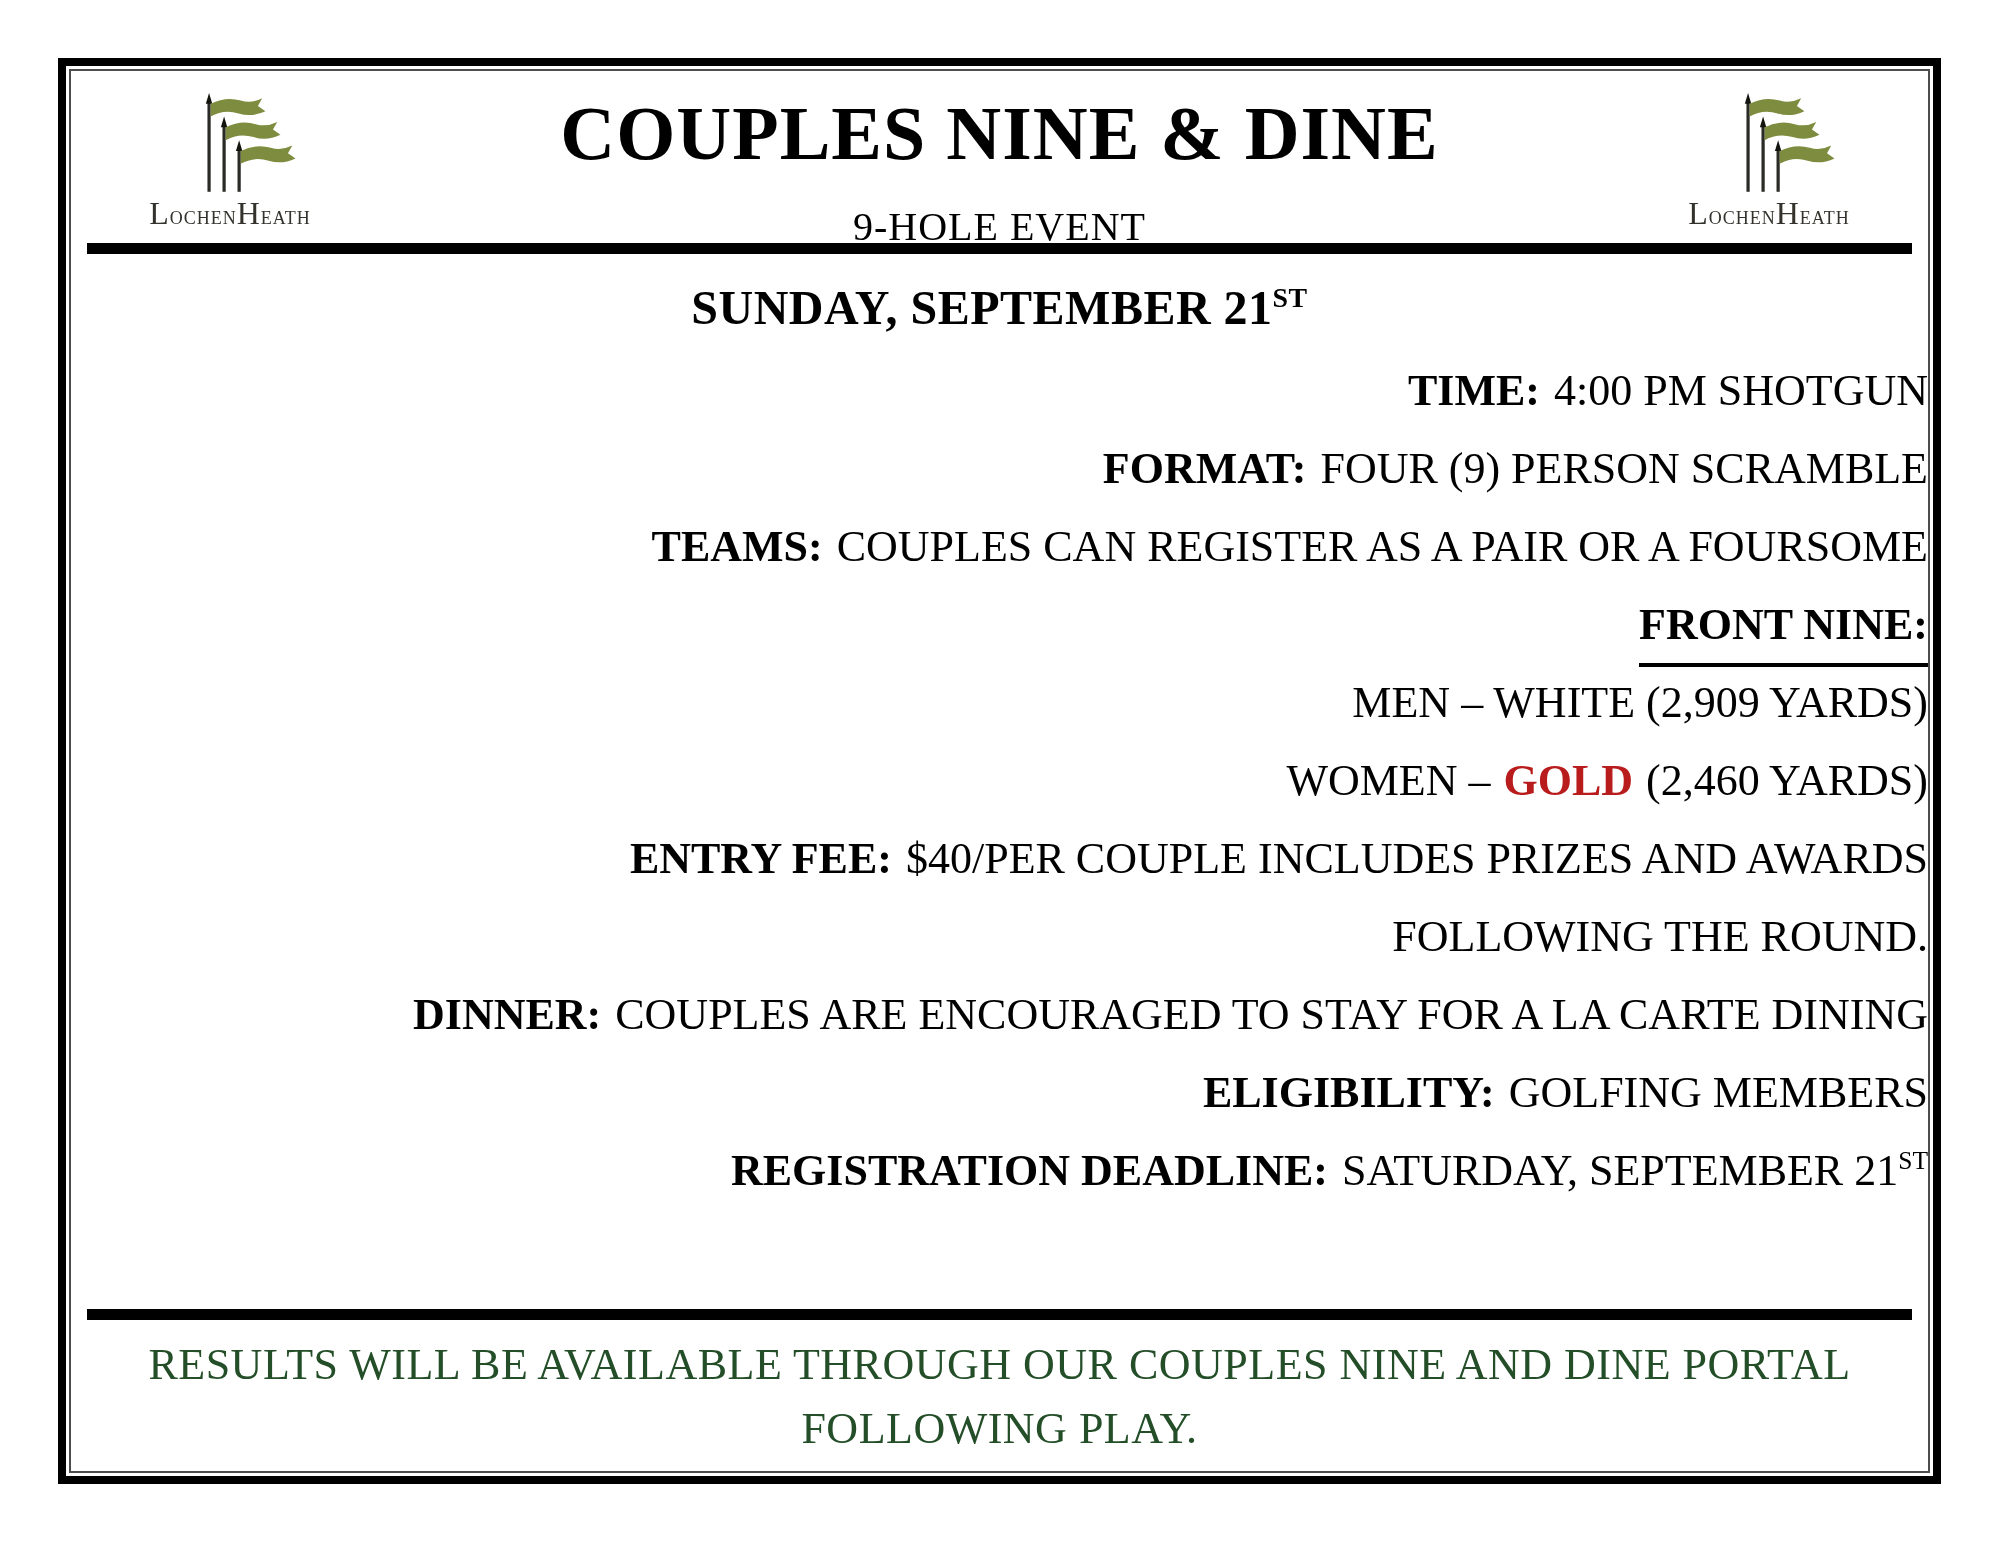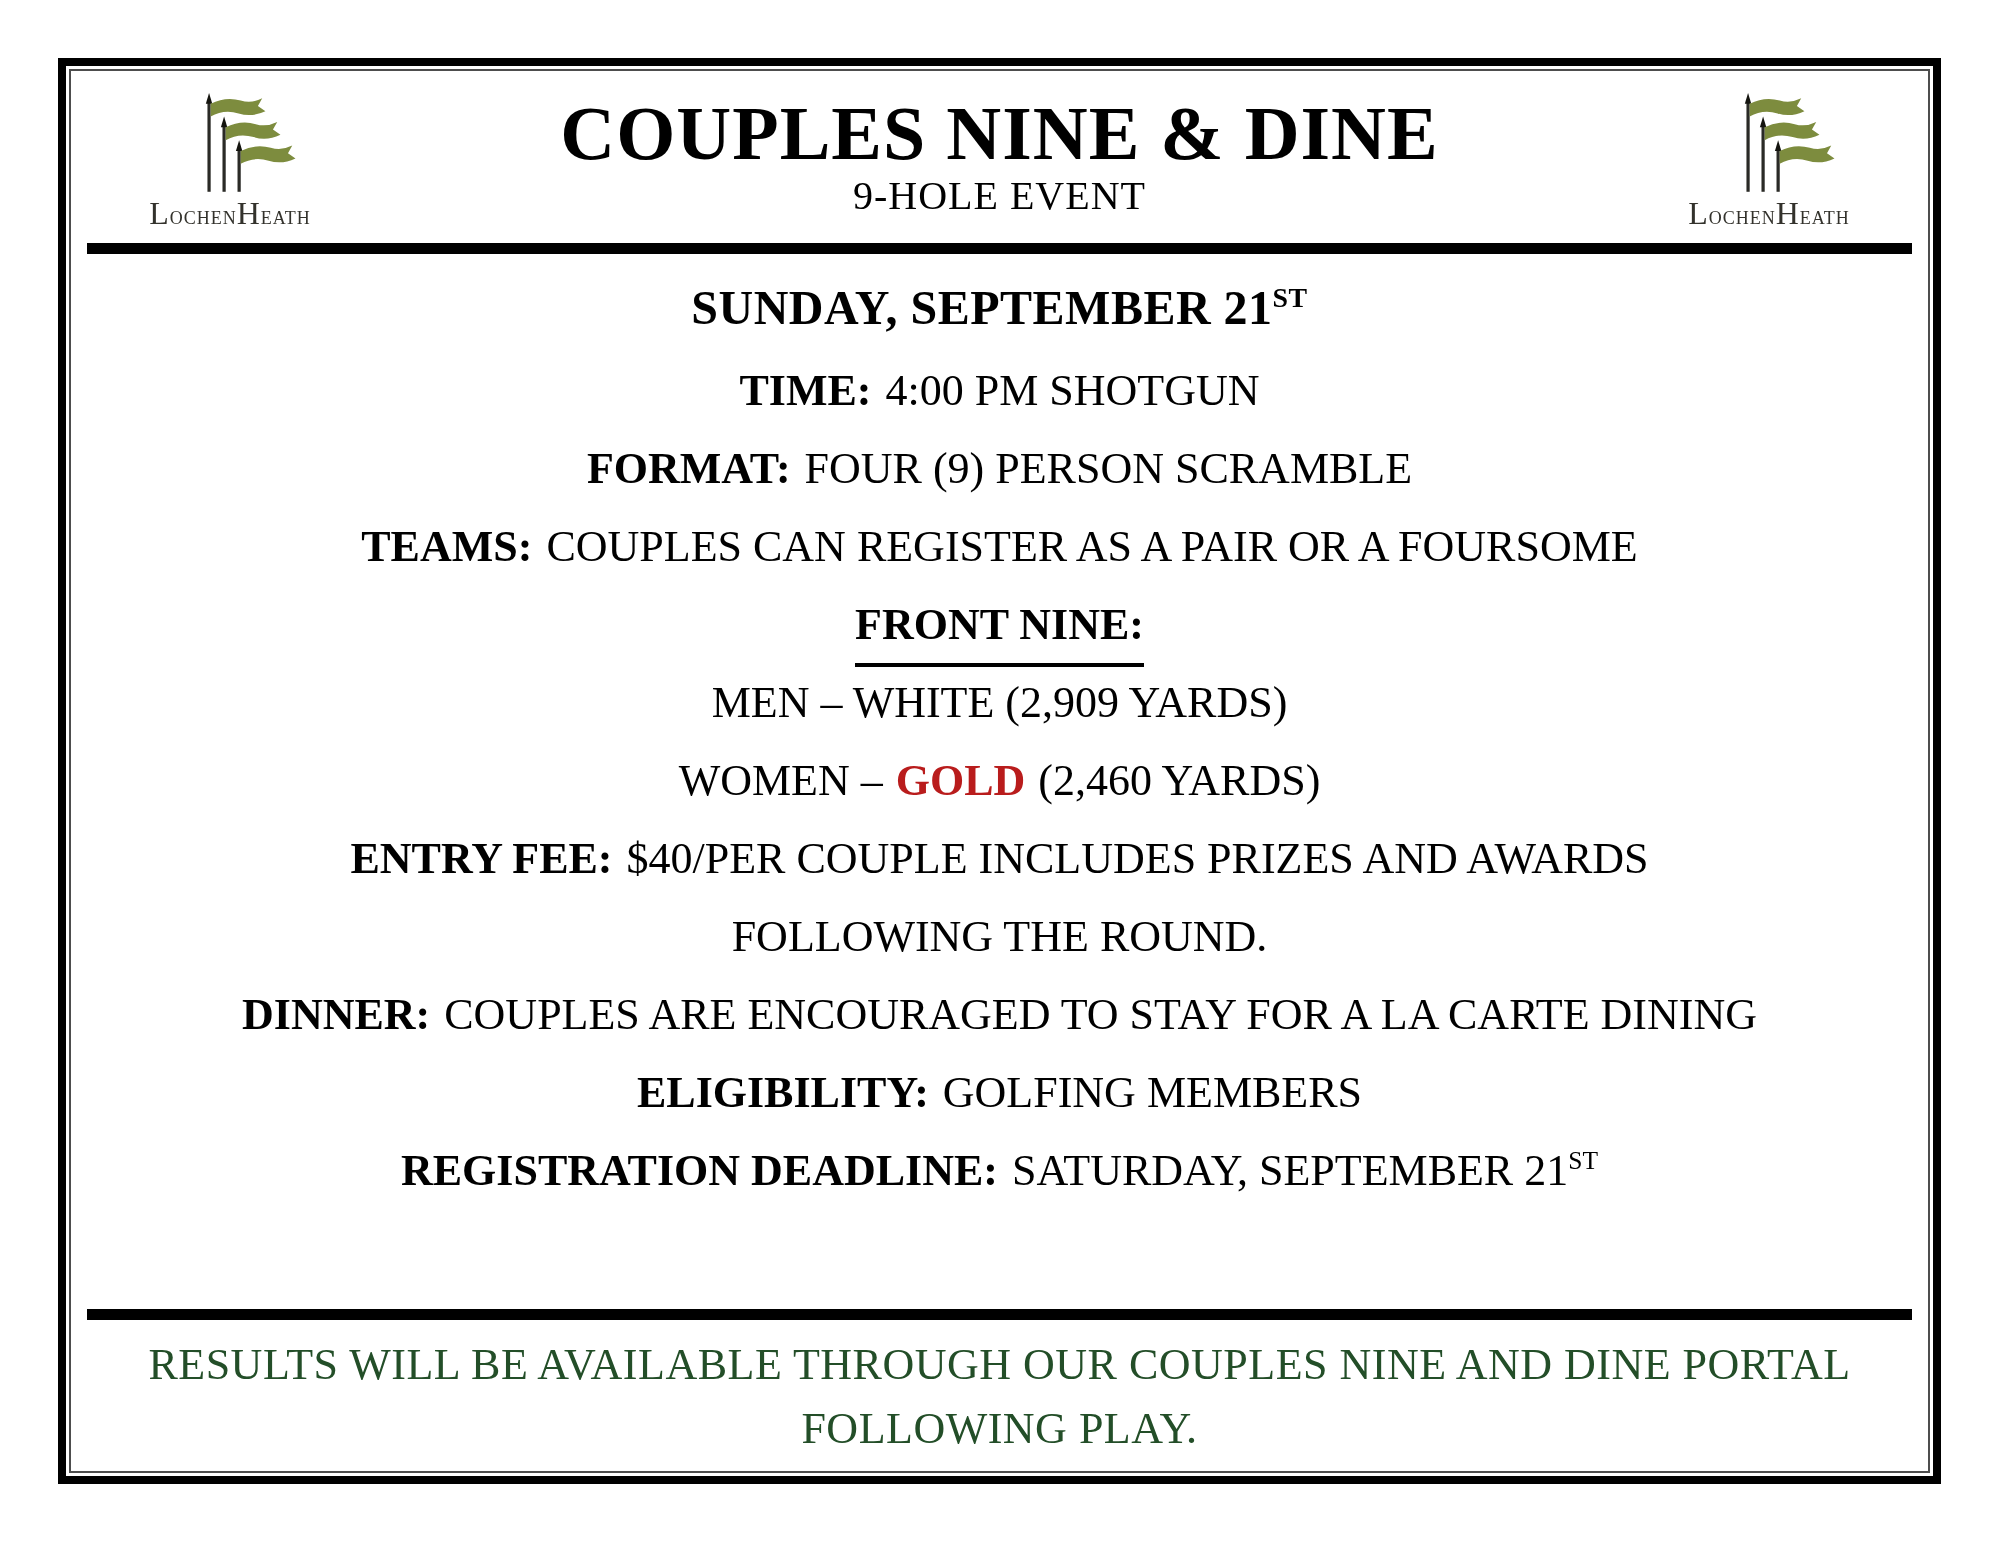--- a/index.html
+++ b/index.html
@@ -19,33 +19,33 @@
   }
   
   .header { display:flex; align-items:flex-start; height:172px; padding:22px 34px 0 34px; }
   .logo { width:250px; display:flex; flex-direction:column; align-items:center; flex:0 0 auto; }
   .logo svg { display:block; height:102px; width:140px; }
   .logo-name { margin-top:2px; color:#33322c; white-space:nowrap; letter-spacing:1px; line-height:1; }
   .logo-name .cap { font-size:32px; }
   .logo-name .low { font-size:18px; }
   .title-block { flex:1 1 auto; text-align:center; padding-top:2px; }
   .title { font-size:76px; font-weight:bold; line-height:1.0; letter-spacing:1px; }
-  .subtitle { font-size:40px; margin-top:1px; letter-spacing:1px; }
+  .subtitle { font-size:40px; margin-top:32px; letter-spacing:1px; }
   
   .rule { height:11px; background:#000; margin:0 16px; }
   .rule-footer { margin-top:99px; }
   
   .date-heading {
     margin-top:24px; text-align:center; font-size:48px; font-weight:bold;
     height:60px; line-height:60px; letter-spacing:0.5px;
   }
   sup.st { font-size:0.58em; vertical-align:super; line-height:0; }
   
   .body-lines { margin-top:14px; }
-  .line { height:78px; line-height:78px; text-align:center; font-size:44px; white-space:nowrap; }
+  .line { height:78px; line-height:78px; text-align:right; font-size:44px; white-space:nowrap; }
   .lbl { font-weight:bold; margin-right:14px; }
   .underline-heading { font-weight:bold; border-bottom:4px solid #000; padding-bottom:14px;margin-top:8px; }
   .gold-text { font-weight:bold; margin:0 13px; }
   
   .footer-note { margin-top:13px; text-align:center; font-size:44px; line-height:64px; letter-spacing:0.5px; }
   .pole { fill:#2a2a26; }
   .tip  { fill:#14140f; }
 </style>
 </head>
 <body>

